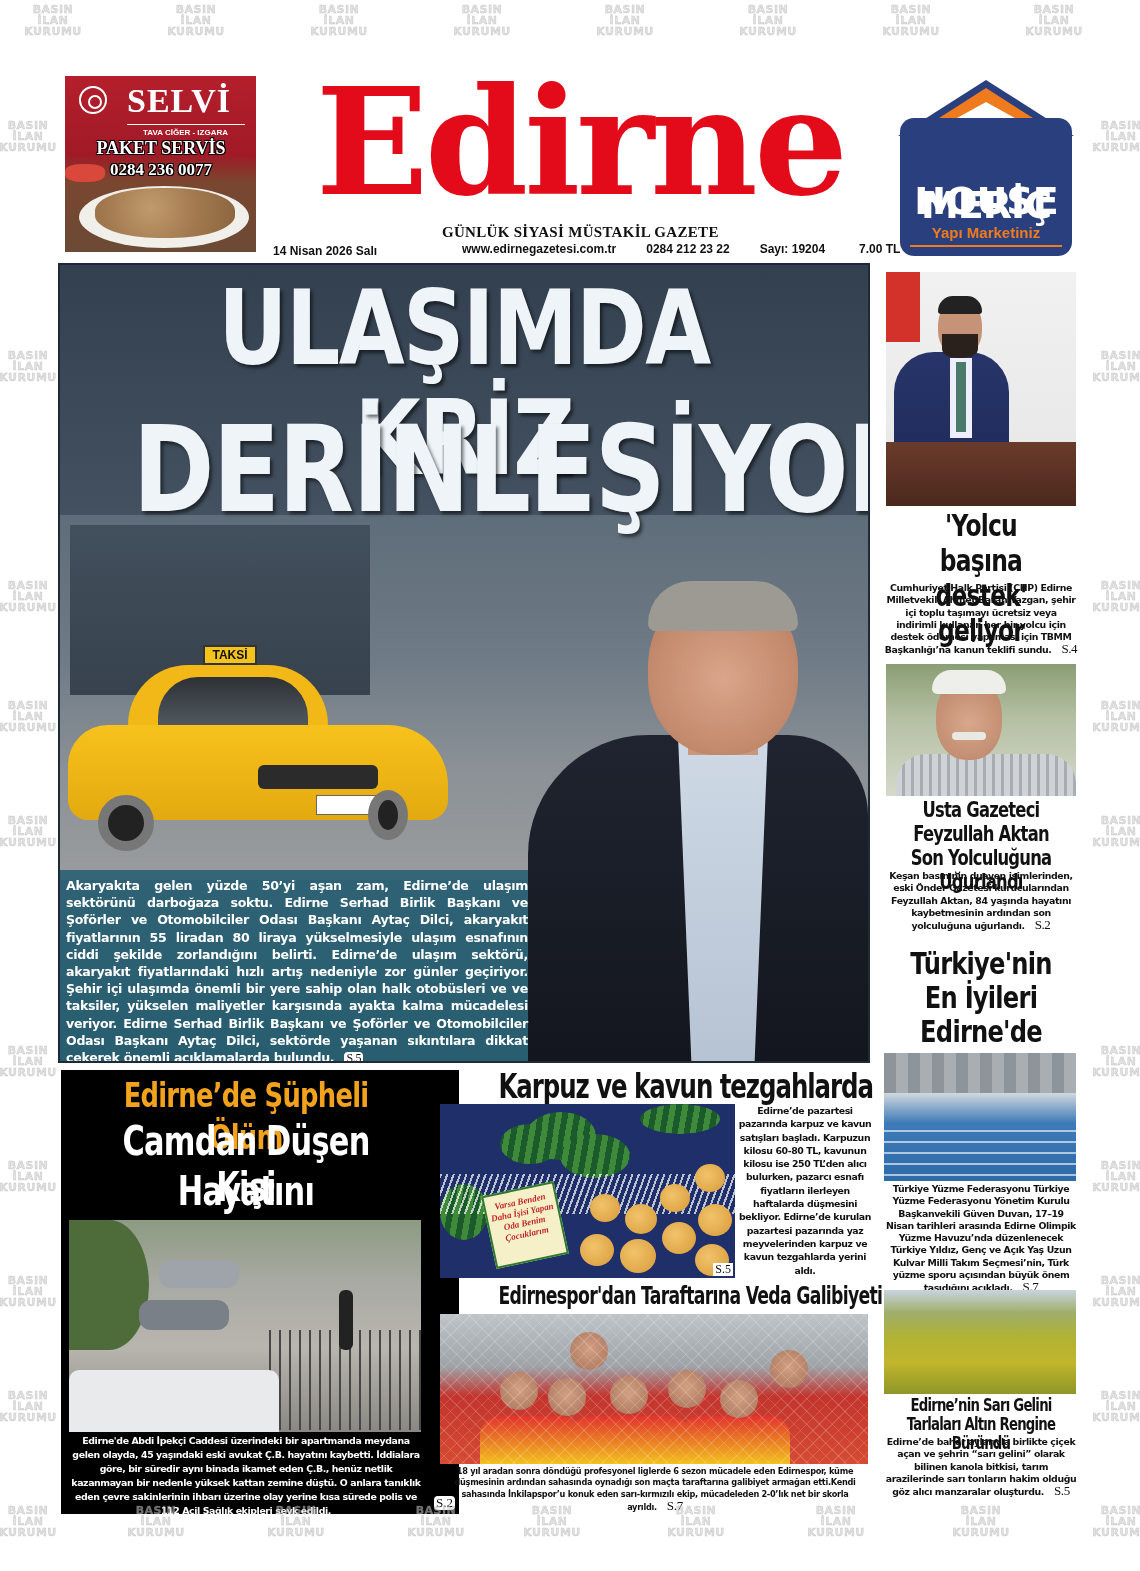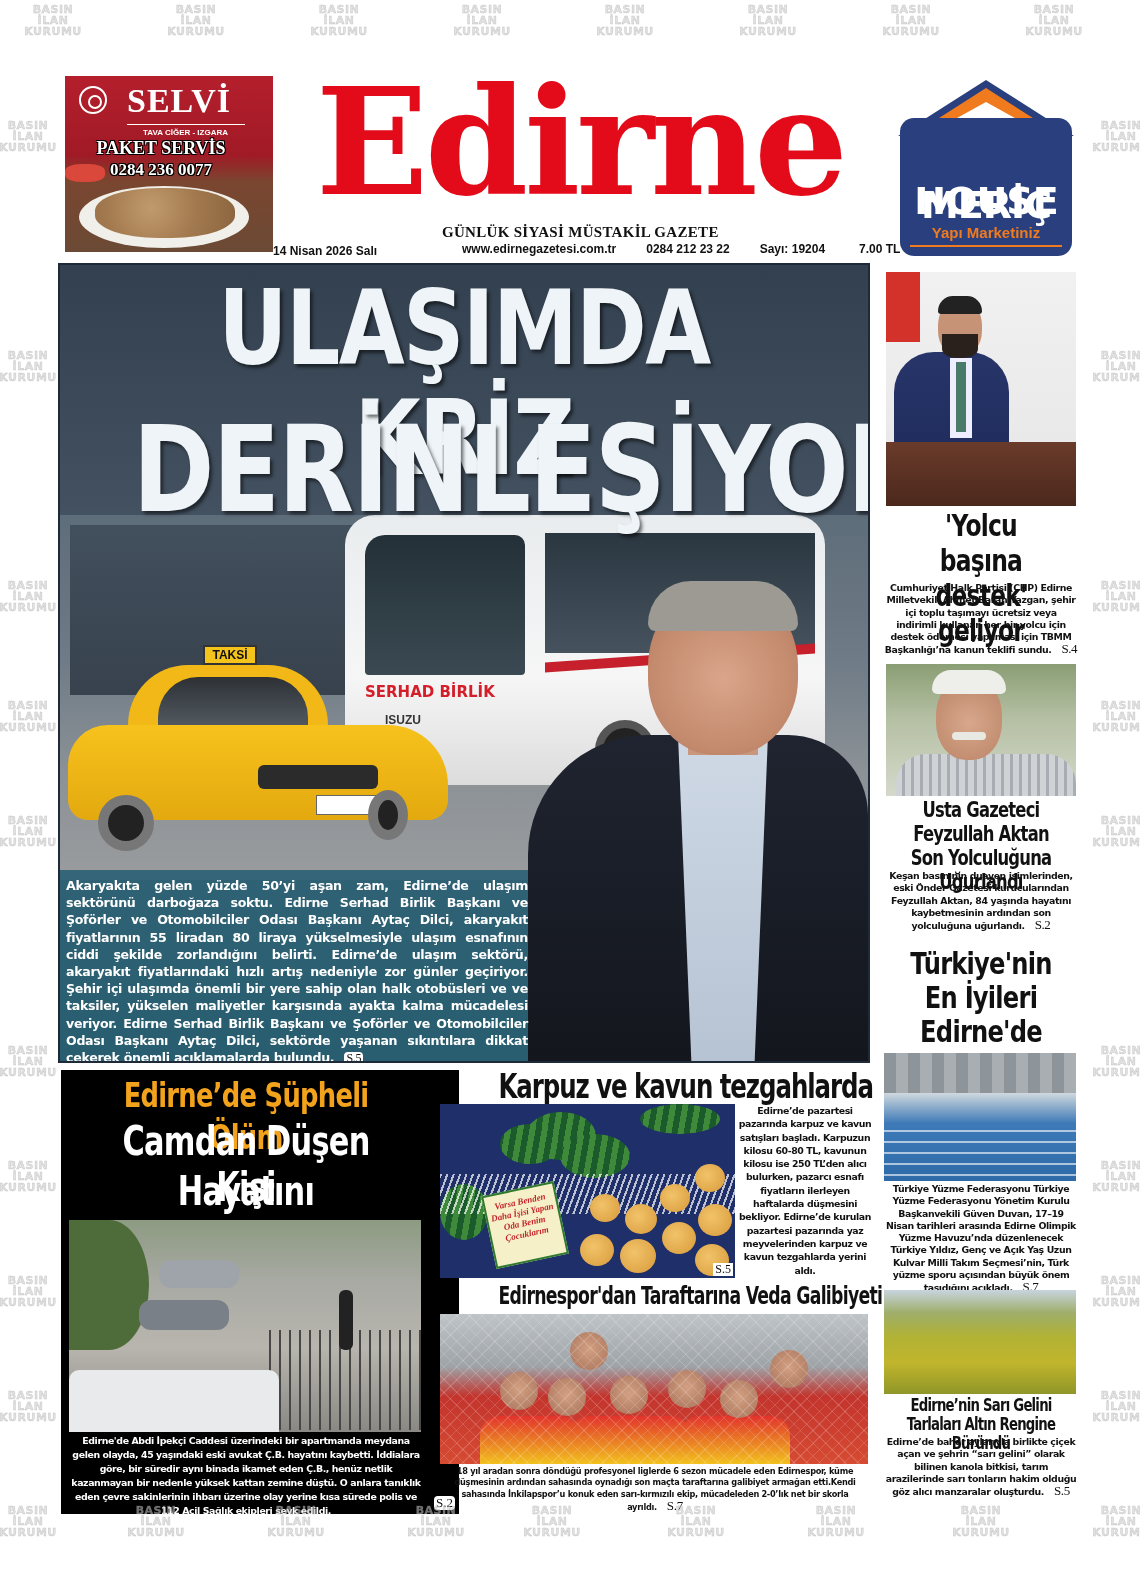--- a/index.html
+++ b/index.html
@@ -5,21 +5,21 @@
   * { box-sizing: border-box; margin: 0; padding: 0; }
   html, body { width: 1140px; height: 1571px; background: #ffffff; overflow: hidden; }
   body { position: relative; font-family: "Liberation Sans", sans-serif; color: #111; }
 
   .abs { position: absolute; }
 
   
   .wm { position: absolute; color: rgba(200,200,200,0.55); font-family: "DejaVu Sans", sans-serif; font-weight: bold; font-size: 11px; line-height: 11px; text-align: center; letter-spacing: 0.5px; pointer-events: none; z-index: 50; -webkit-text-stroke: 0.4px rgba(160,160,160,0.5); }
 
   
-  .ad-selvi { left: 65px; top: 76px; width: 208px; height: 176px; background: linear-gradient(180deg,#b51f2c 0%, #a01a26 45%, #7a4630 60%, #6b4a35 100%); overflow: hidden; }
+  .ad-selvi { left: 65px; top: 76px; width: 191px; height: 176px; background: linear-gradient(180deg,#b51f2c 0%, #a01a26 45%, #7a4630 60%, #6b4a35 100%); overflow: hidden; }
   .ad-selvi .logo-ring { position:absolute; left:14px; top:10px; width:28px; height:28px; border:2px solid #fff; border-radius:50%; }
   .ad-selvi .logo-ring::after { content:""; position:absolute; left:7px; top:7px; width:10px; height:10px; border:2px solid #fff; border-radius:50%; }
   .ad-selvi .brand { position:absolute; left:62px; top:6px; font-family:"Liberation Serif", serif; font-weight:bold; font-size:34px; color:#fff; letter-spacing:1px; }
   .ad-selvi .rule { position:absolute; left:62px; top:48px; width:118px; height:1px; background:#fff; }
   .ad-selvi .tag { position:absolute; left:78px; top:52px; font-size:8px; color:#fff; font-weight:bold; }
   .ad-selvi .paket { position:absolute; left:0; width:192px; text-align:center; top:62px; font-family:"Liberation Serif", serif; font-weight:bold; font-size:18px; color:#fff; text-shadow:1px 1px 0 #000, -1px -1px 0 #000, 1px -1px 0 #000, -1px 1px 0 #000; }
   .ad-selvi .phone { position:absolute; left:0; width:192px; text-align:center; top:84px; font-family:"Liberation Serif", serif; font-weight:bold; font-size:17px; color:#fff; text-shadow:1px 1px 0 #000, -1px -1px 0 #000, 1px -1px 0 #000, -1px 1px 0 #000; }
   .ad-selvi .plate { position:absolute; left:14px; top:110px; width:170px; height:62px; border-radius:50%; background:#f1efe9; }
   .ad-selvi .food { position:absolute; left:30px; top:112px; width:140px; height:50px; border-radius:45%; background: radial-gradient(circle at 40% 40%, #c09a6d 0%, #a37a4f 50%, #8a643f 100%); }
   .ad-selvi .tomato { position:absolute; left:0px; top:88px; width:40px; height:18px; background:#d9483b; border-radius:40%; }
@@ -308,28 +308,20 @@
   <div class="body"></div>
   <div class="t1">MERİÇ</div>
   <div class="t2">HOUSE</div>
   <div class="t3">Yapı Marketiniz</div>
   <div class="ul"></div>
 </div>
 
 <div class="abs main-story">
   <div class="scene">
     <div class="building"></div>
-    <div class="bus">
-      <div class="windshield"></div>
-      <div class="sidewin"></div>
-      <div class="stripe"></div>
-      <div class="label">SERHAD BİRLİK</div>
-      <div class="isuzu">ISUZU</div>
-      <div class="wheel"></div>
-    </div>
     <div class="taxi">
       <div class="cabin"></div>
       <div class="glass"></div>
       <div class="sign">TAKSİ</div>
       <div class="bodyc"></div>
       <div class="grille"></div>
       <div class="plate"></div>
       <div class="wheel1"></div>
       <div class="wheel2"></div>
     </div>

